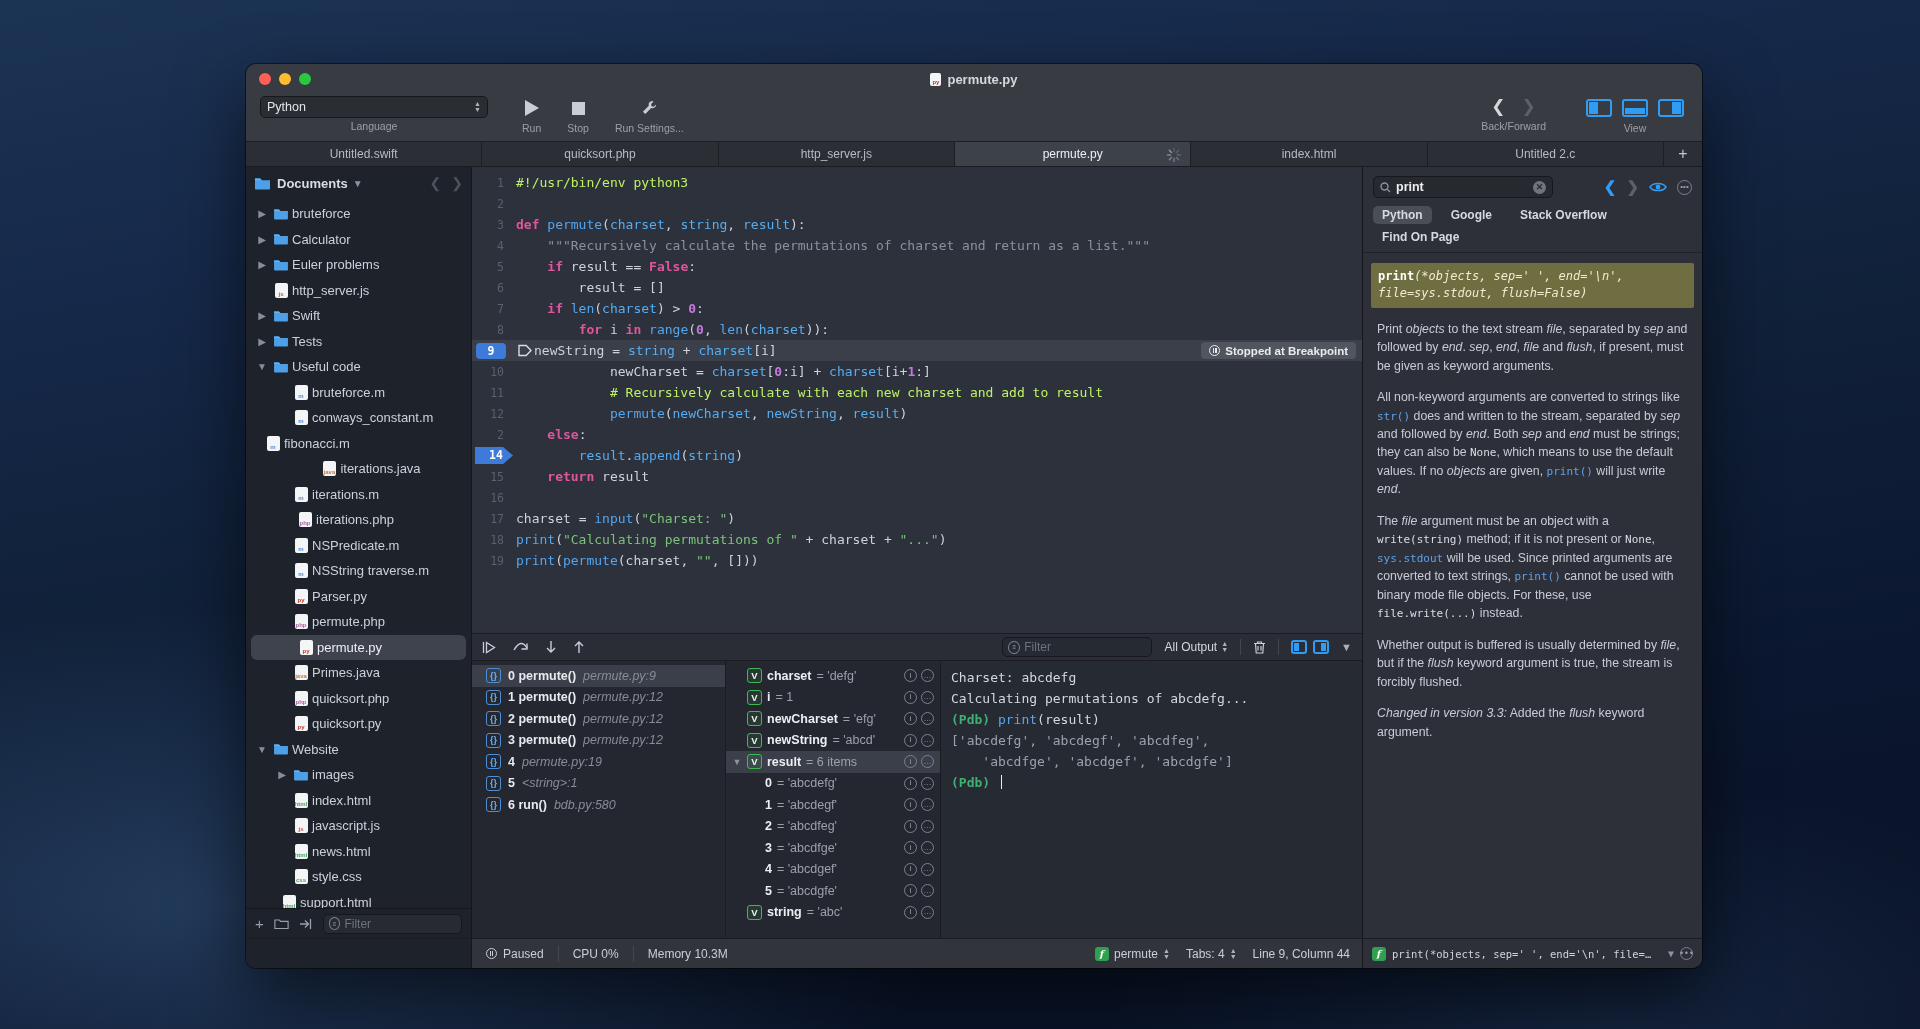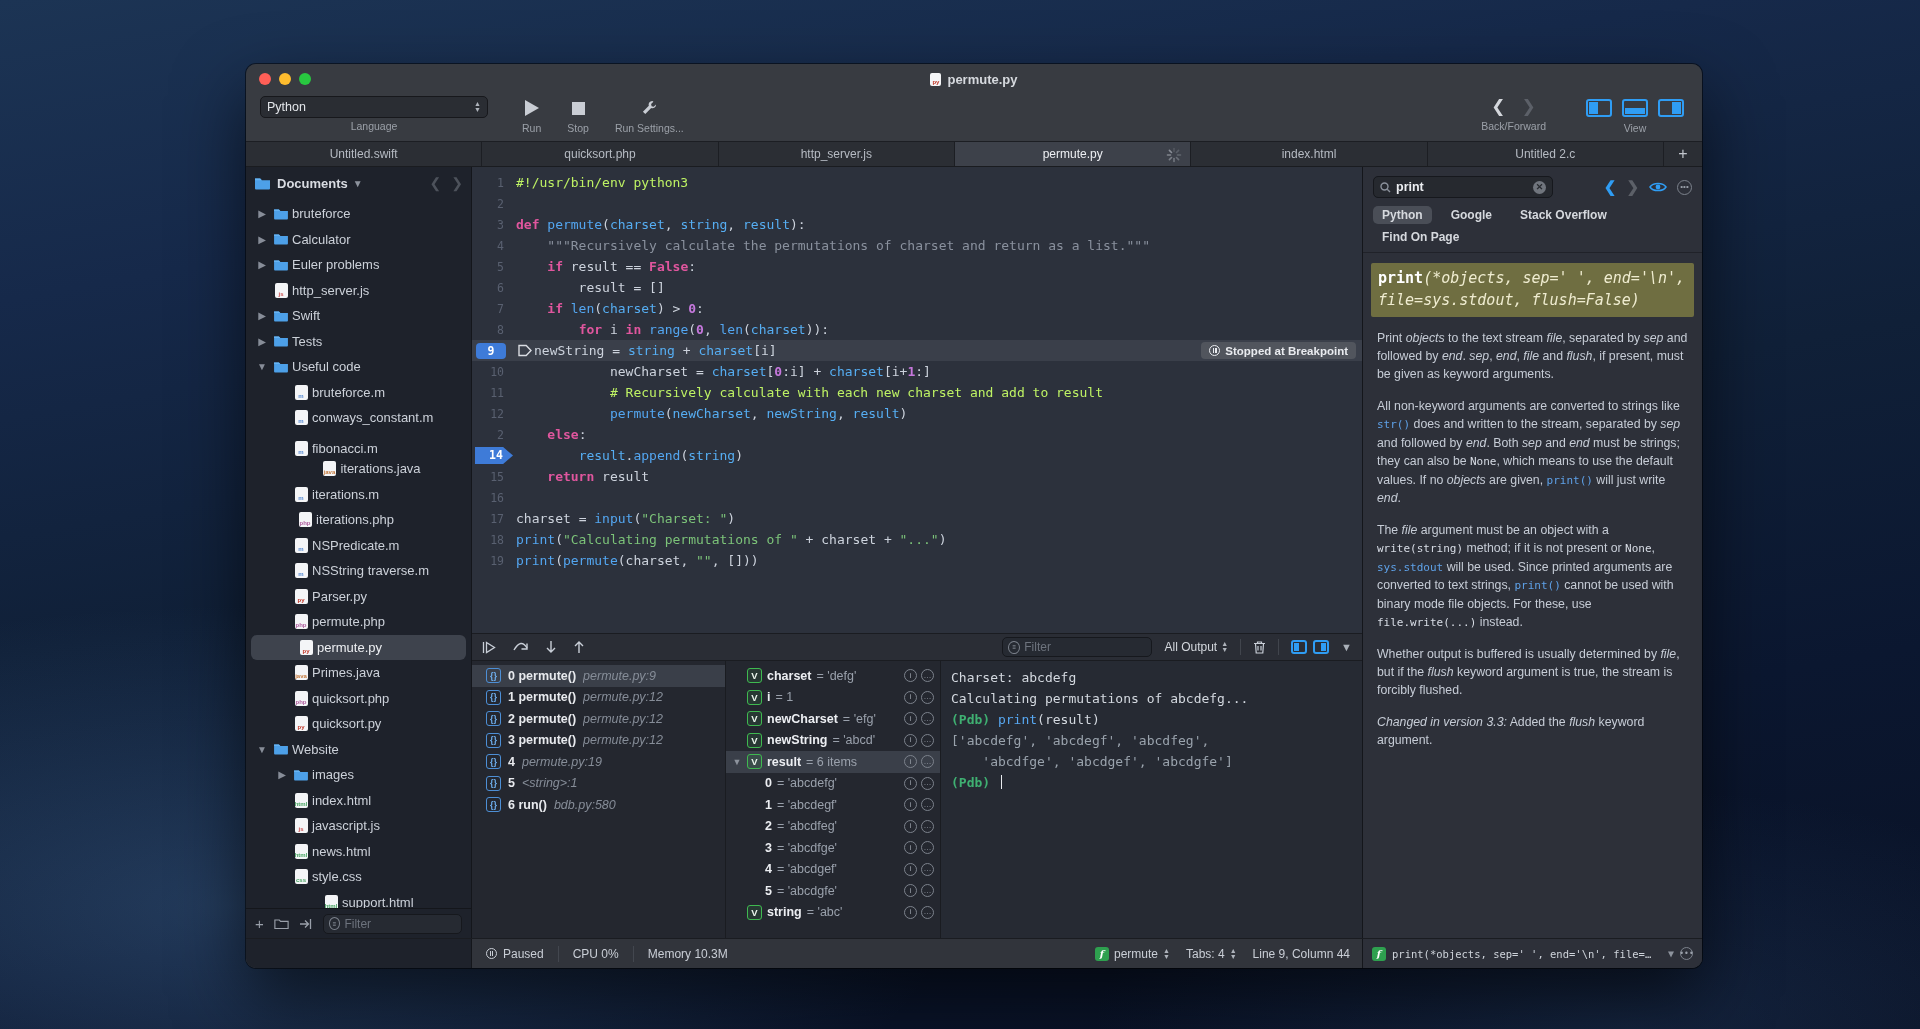--- a/index.html
+++ b/index.html
@@ -141,21 +141,21 @@
   .docs-head { padding:9px 10px 6px 10px; border-bottom:1px solid #202229; }
   .docs-srow { display:flex; align-items:center; gap:8px; }
   .search-field { width:180px; height:22px; background:#26292f; border:1px solid #16181d; border-radius:5px; display:flex; align-items:center; gap:5px; padding:0 6px; }
   .search-field input { flex:1; background:transparent; border:none; outline:none; color:#eceef2; font-size:12.5px; font-weight:700; font-family:"Liberation Sans",sans-serif; min-width:0;}
   .clear-x { width:13px; height:13px; background:#70757d; border-radius:50%; color:#26292f; font-size:9px; font-weight:700; display:flex; align-items:center; justify-content:center; }
   .docs-nav { display:flex; align-items:center; gap:10px; margin-left:auto; }
   .docs-nav .bk{color:#2f9df4; font-size:15px; font-weight:700;} .docs-nav .fw{color:#5c6068; font-size:15px; font-weight:700;}
   .docs-tabs { display:flex; flex-wrap:wrap; gap:4px 10px; margin-top:8px; font-size:12px; font-weight:700; color:#d6d9de; }
   .dtab { padding:2px 9px; border-radius:5px; }
   .dtab.active { background:#4a4e57; }
-  .sigbox { margin:10px 8px 4px 8px; background:#6f6e41; border-radius:2px; padding:5px 7px; font-family:"DejaVu Sans Mono",monospace; font-size:15px; line-height:1.45; color:#efecd0; }
+  .sigbox { margin:10px 8px 4px 8px; background:#6f6e41; border-radius:2px; padding:5px 7px; font-family:"DejaVu Sans Mono",monospace; font-size:12px; line-height:1.45; color:#efecd0; }
   .sigbox b { color:#ffffff; font-weight:700; font-style:normal; }
   .sigbox i { font-style:italic; }
   .docs-body { flex:1; overflow:hidden; padding:8px 14px 0 14px; color:#c6ccd6; font-size:12.3px; line-height:1.5; }
   .docs-body p { margin-bottom:13px; }
   .dc-i { font-style:italic; }
   .dc-c { font-family:"DejaVu Sans Mono",monospace; font-size:11px; color:#d8dde6; }
   .dc-l { font-family:"DejaVu Sans Mono",monospace; font-size:11px; color:#5ea1e8; }
   svg { display:block; }
 </style>
 </head>
@@ -363,21 +363,21 @@
           </div>
           <div class="trow" style="padding-left: 28px;">
             <span class="chev"></span>
             <span class="ficon">
               <span class="doc-page">
                 <span style="color: rgb(91, 141, 211);">m</span>
               </span>
             </span>
             <span class="lbl">conways_constant.m</span>
           </div>
-          <div class="trow" style="padding-left: 28px; align-items: flex-end;">
+          <div class="trow" style="">
             <span class="chev"></span>
             <span class="ficon">
               <span class="doc-page">
                 <span style="color: rgb(91, 141, 211);">m</span>
               </span>
             </span>
             <span class="lbl">fibonacci.m</span>
           </div>
           <div class="trow" style="padding-left: 12px; justify-content: center;">
             <span class="chev"></span>
@@ -527,21 +527,21 @@
           </div>
           <div class="trow" style="padding-left: 28px;">
             <span class="chev"></span>
             <span class="ficon">
               <span class="doc-page">
                 <span style="color: rgb(74, 165, 100);">css</span>
               </span>
             </span>
             <span class="lbl">style.css</span>
           </div>
-          <div class="trow" style="padding-left: 34px; margin-left: 24px;">
+          <div class="trow" style="padding-left: 16px;">
             <span class="chev"></span>
             <span class="ficon">
               <span class="doc-page">
                 <span style="color: rgb(74, 165, 100);">html</span>
               </span>
             </span>
             <span class="lbl">support.html</span>
           </div>
         </div>
       <div class="side-foot">

